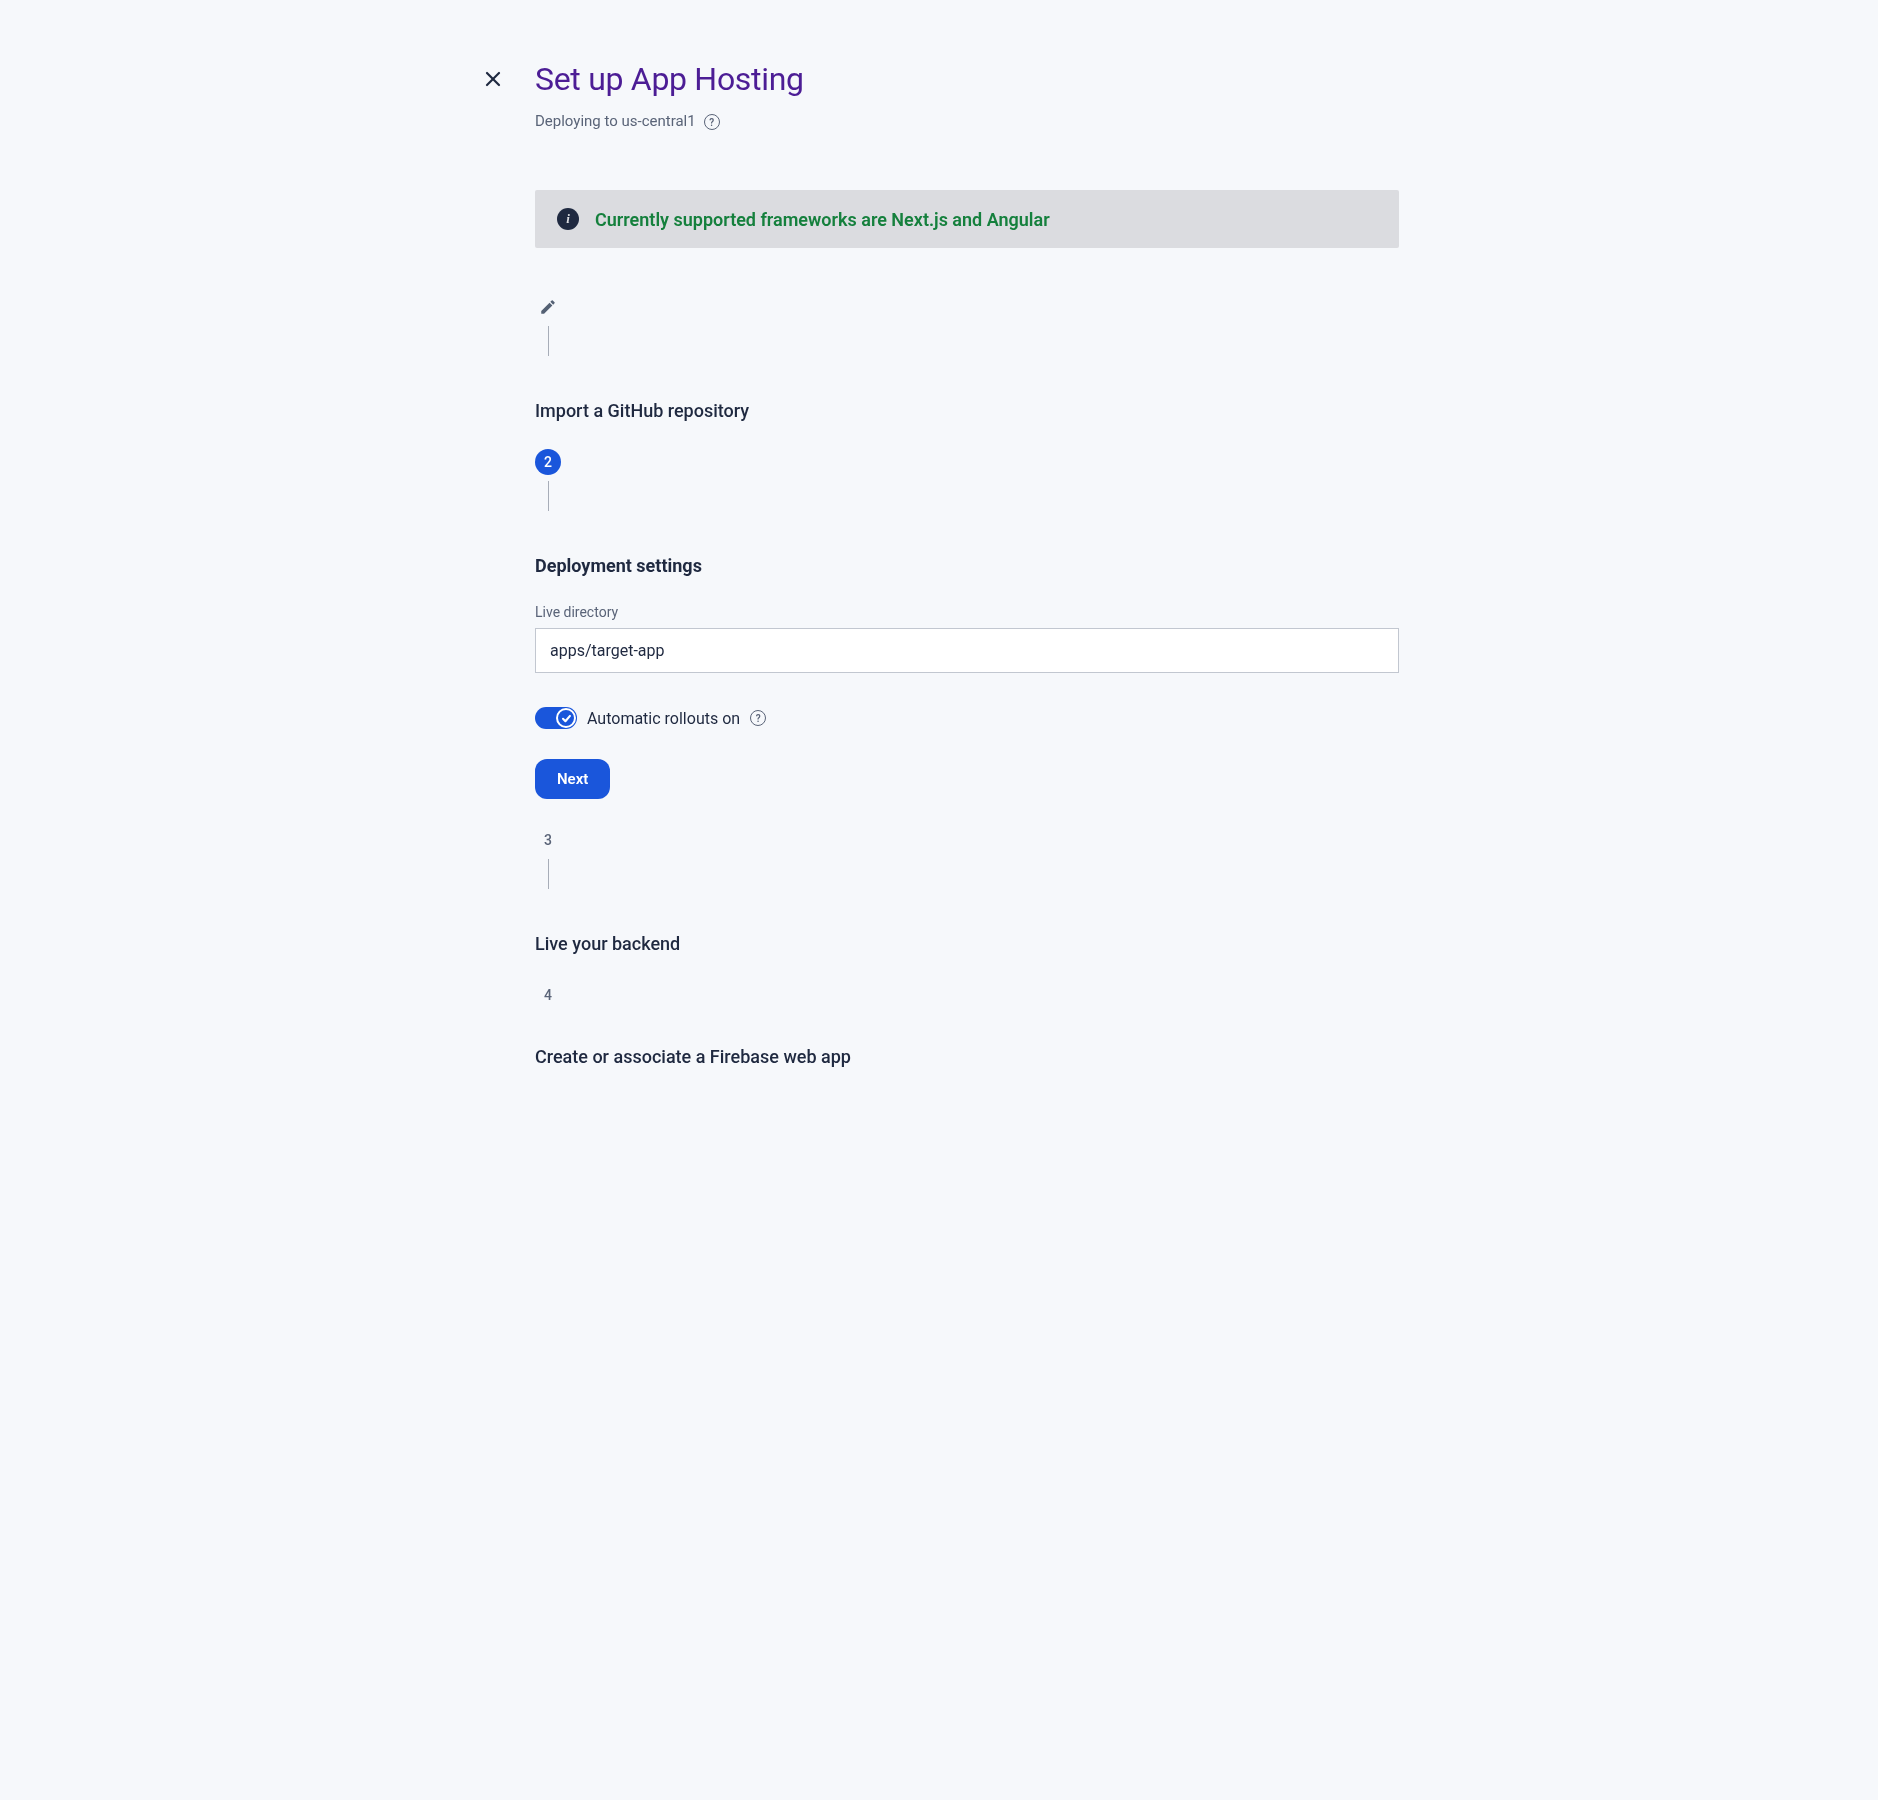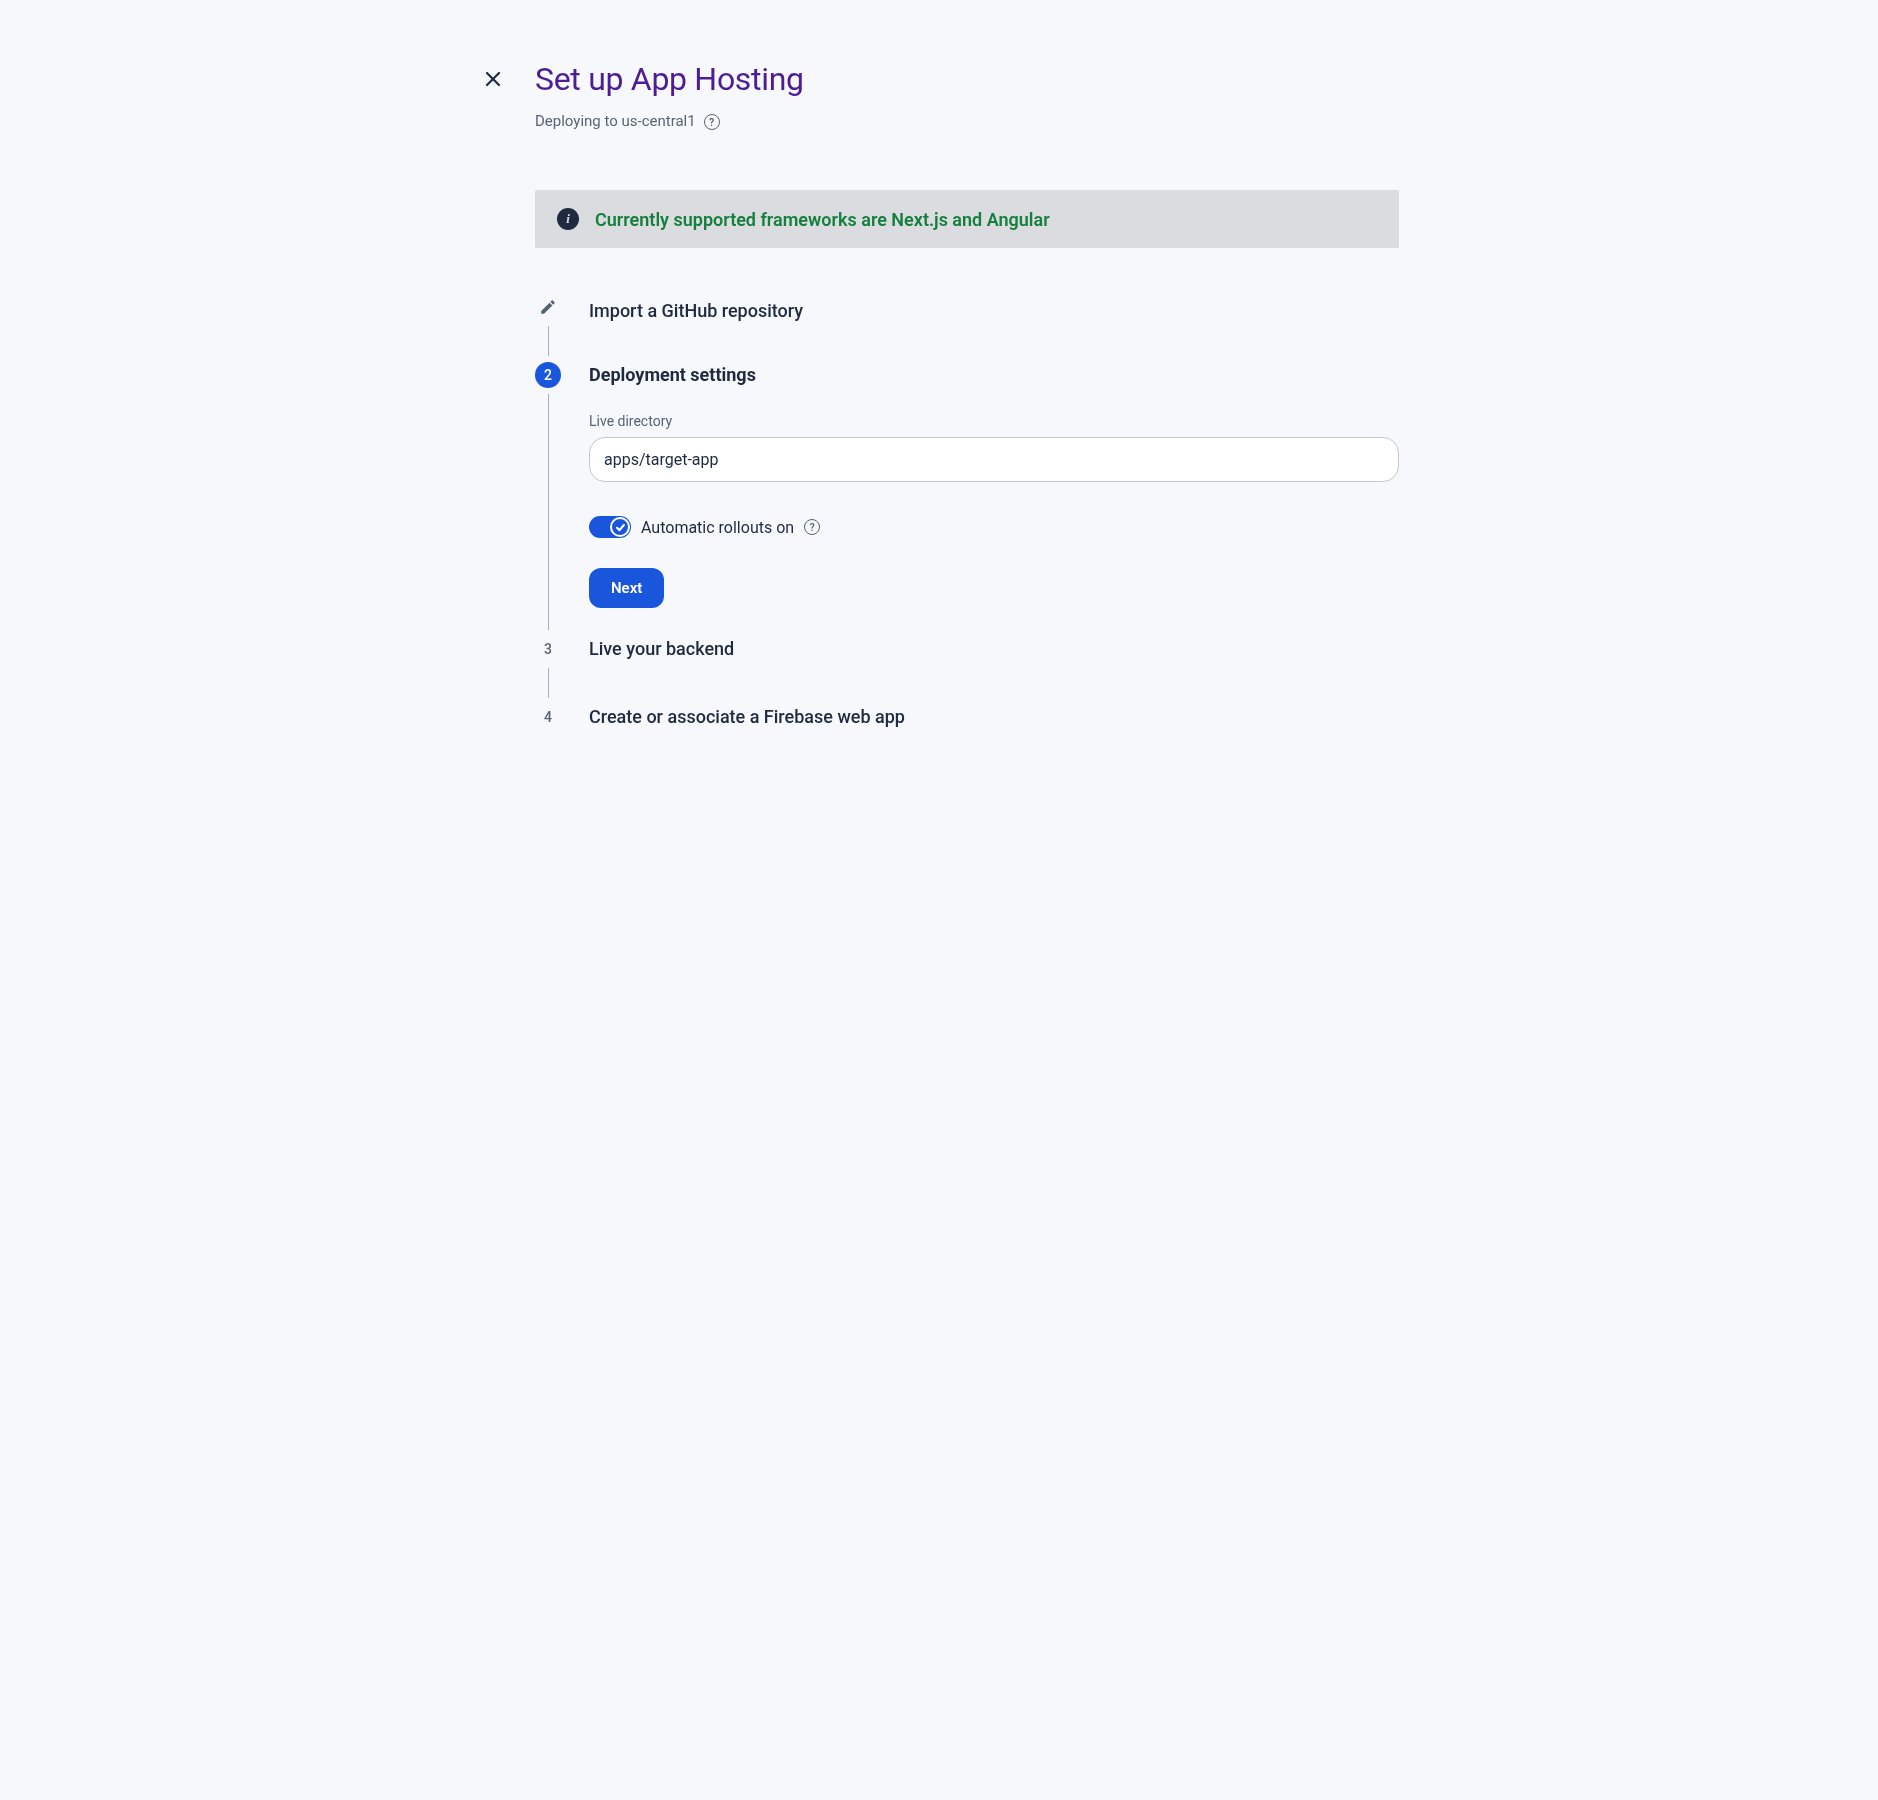--- a/index.html
+++ b/index.html
@@ -95,21 +95,22 @@
     .info-text {
       font-size: 18px;
       font-weight: 600;
       color: #15803d;
     }
     .steps {
       margin-left: 56px;
     }
     .step {
       display: flex;
-      gap: 28px;
+      gap: 36px;
+      flex-direction: column;
     }
     .step-marker-col {
       display: flex;
       flex-direction: column;
       align-items: center;
       width: 26px;
       flex-shrink: 0;
     }
     .step-marker {
       width: 26px;
@@ -157,21 +158,21 @@
     }
     .field-label {
       font-size: 14px;
       color: #5a6478;
       margin-bottom: 8px;
       display: block;
     }
     .text-input {
       width: 100%;
       border: 1px solid #c2c7d0;
-      border-radius: 16px;
+      border-radius: 0;
       padding: 12px 14px;
       font-size: 16px;
       color: #1f2940;
       font-family: inherit;
       background: #fff;
     }
     .toggle-row {
       display: flex;
       align-items: center;
       gap: 10px;

